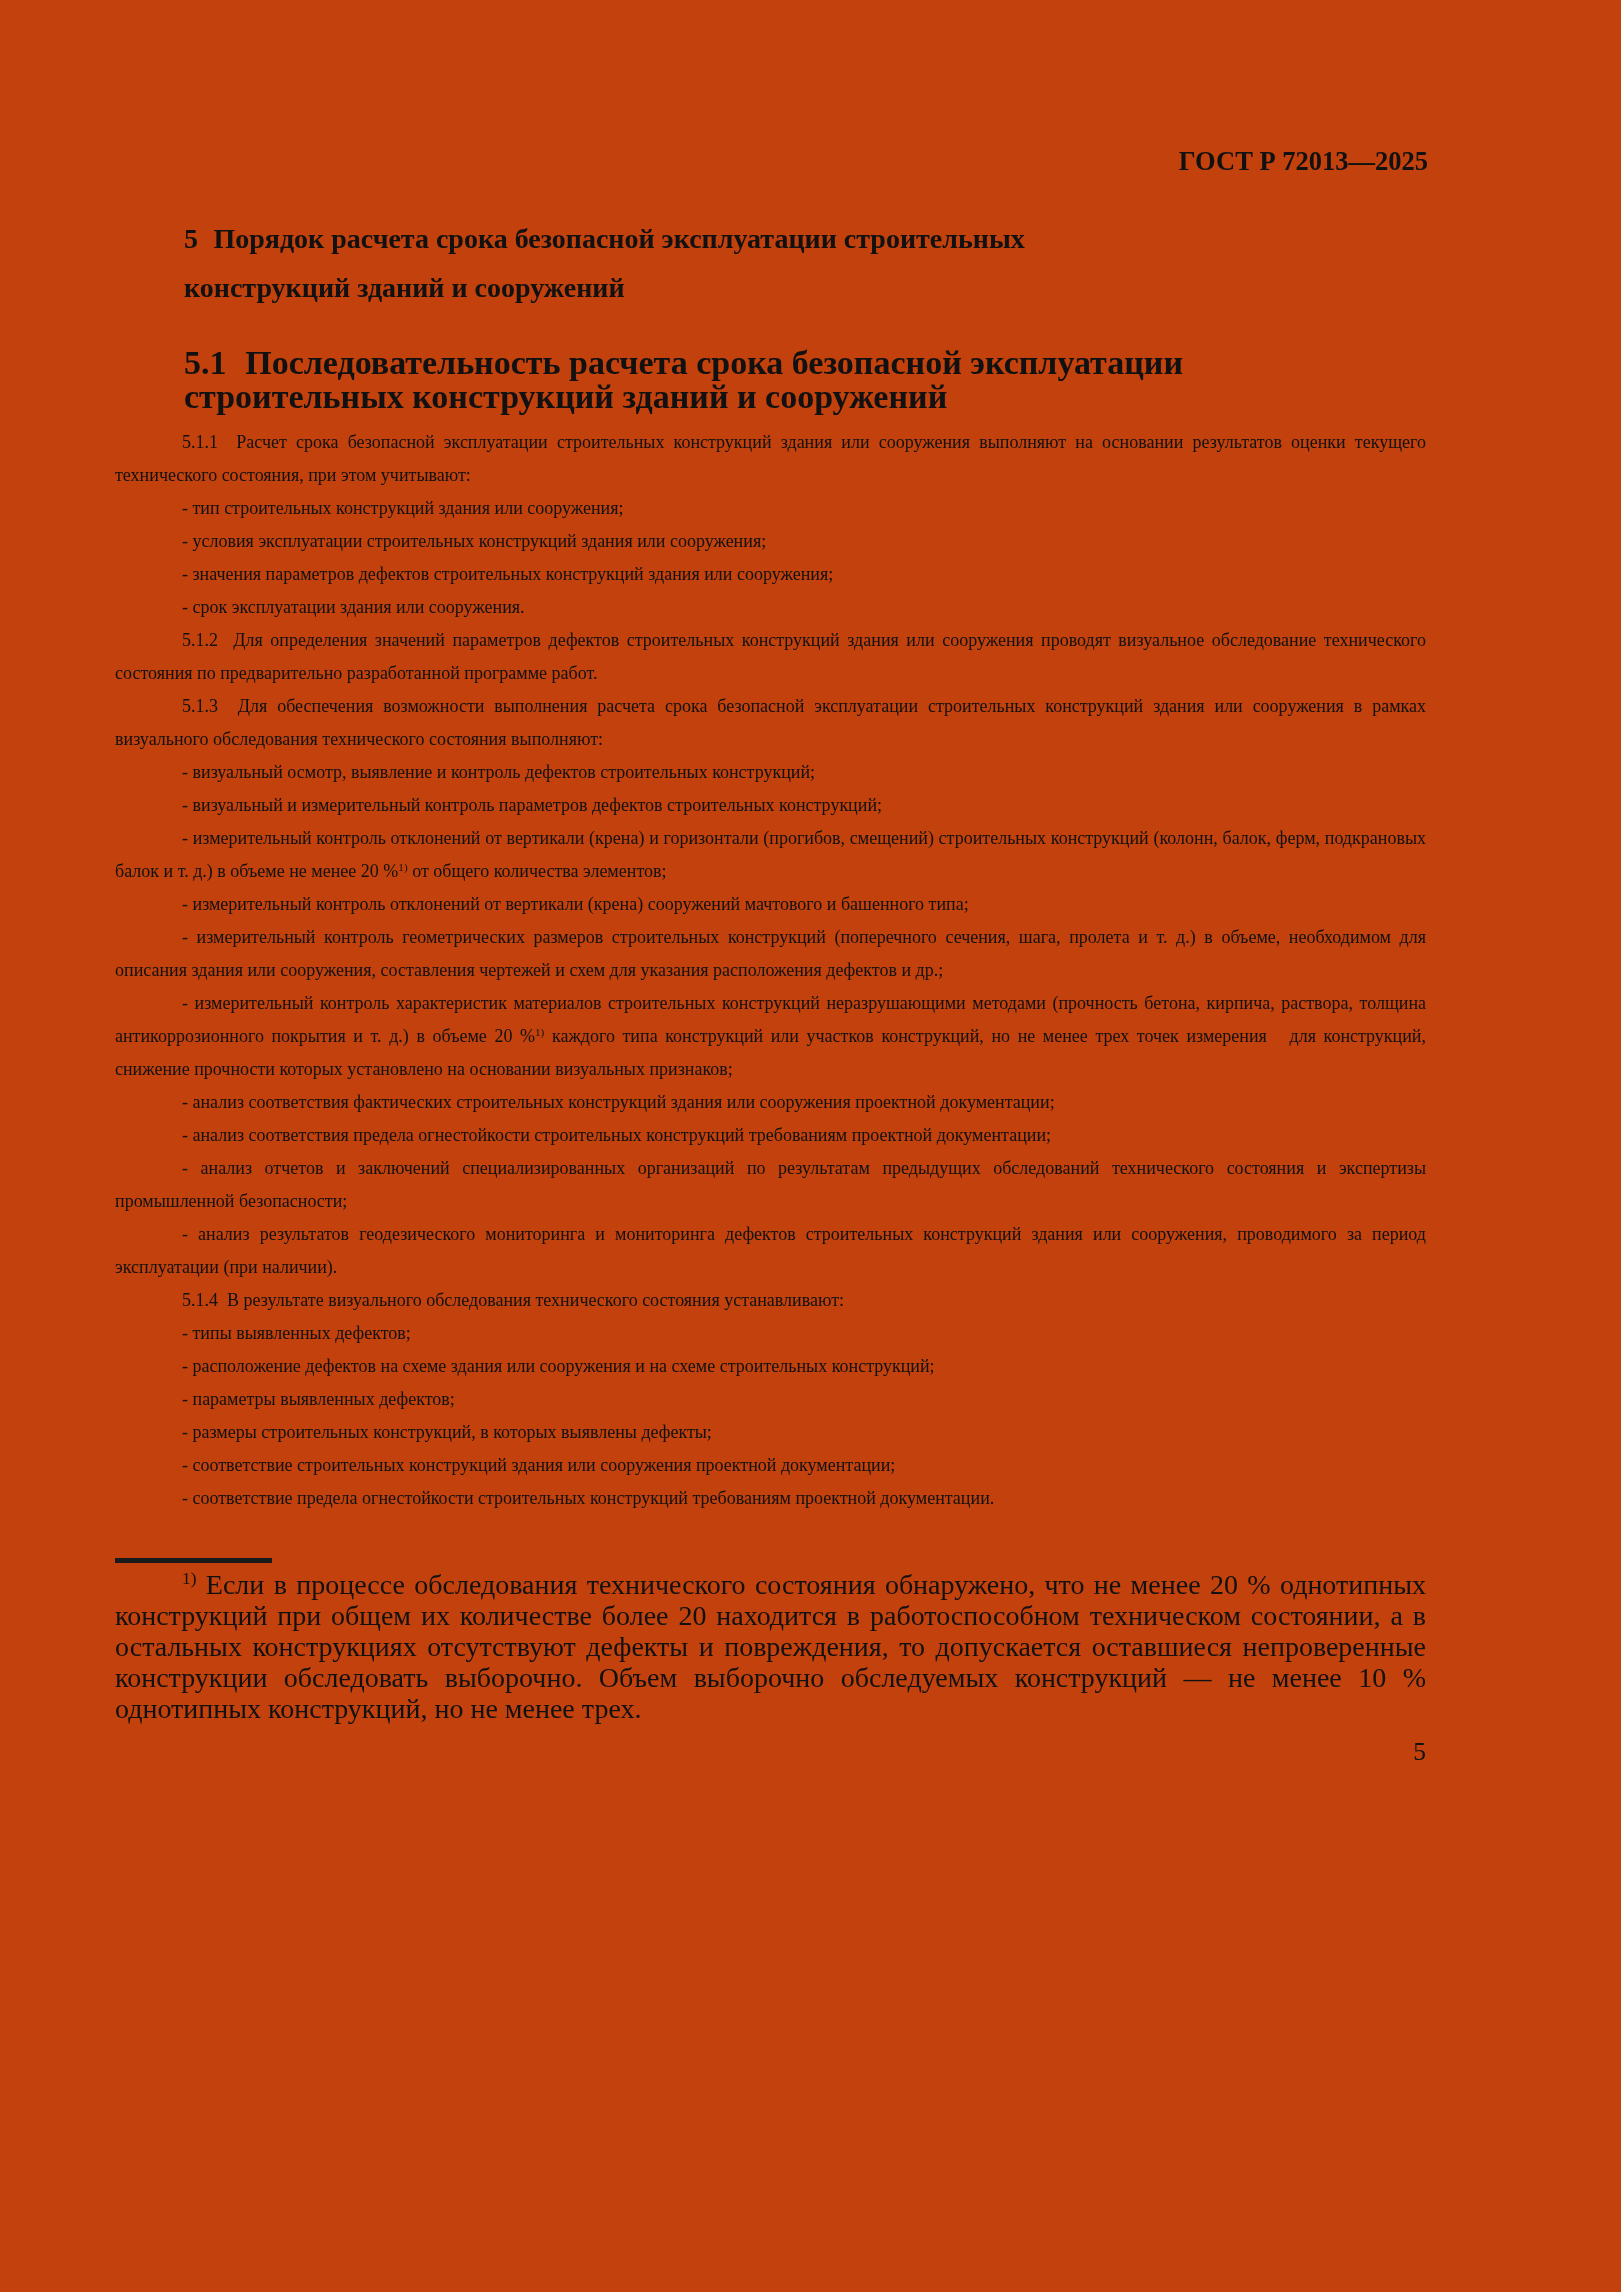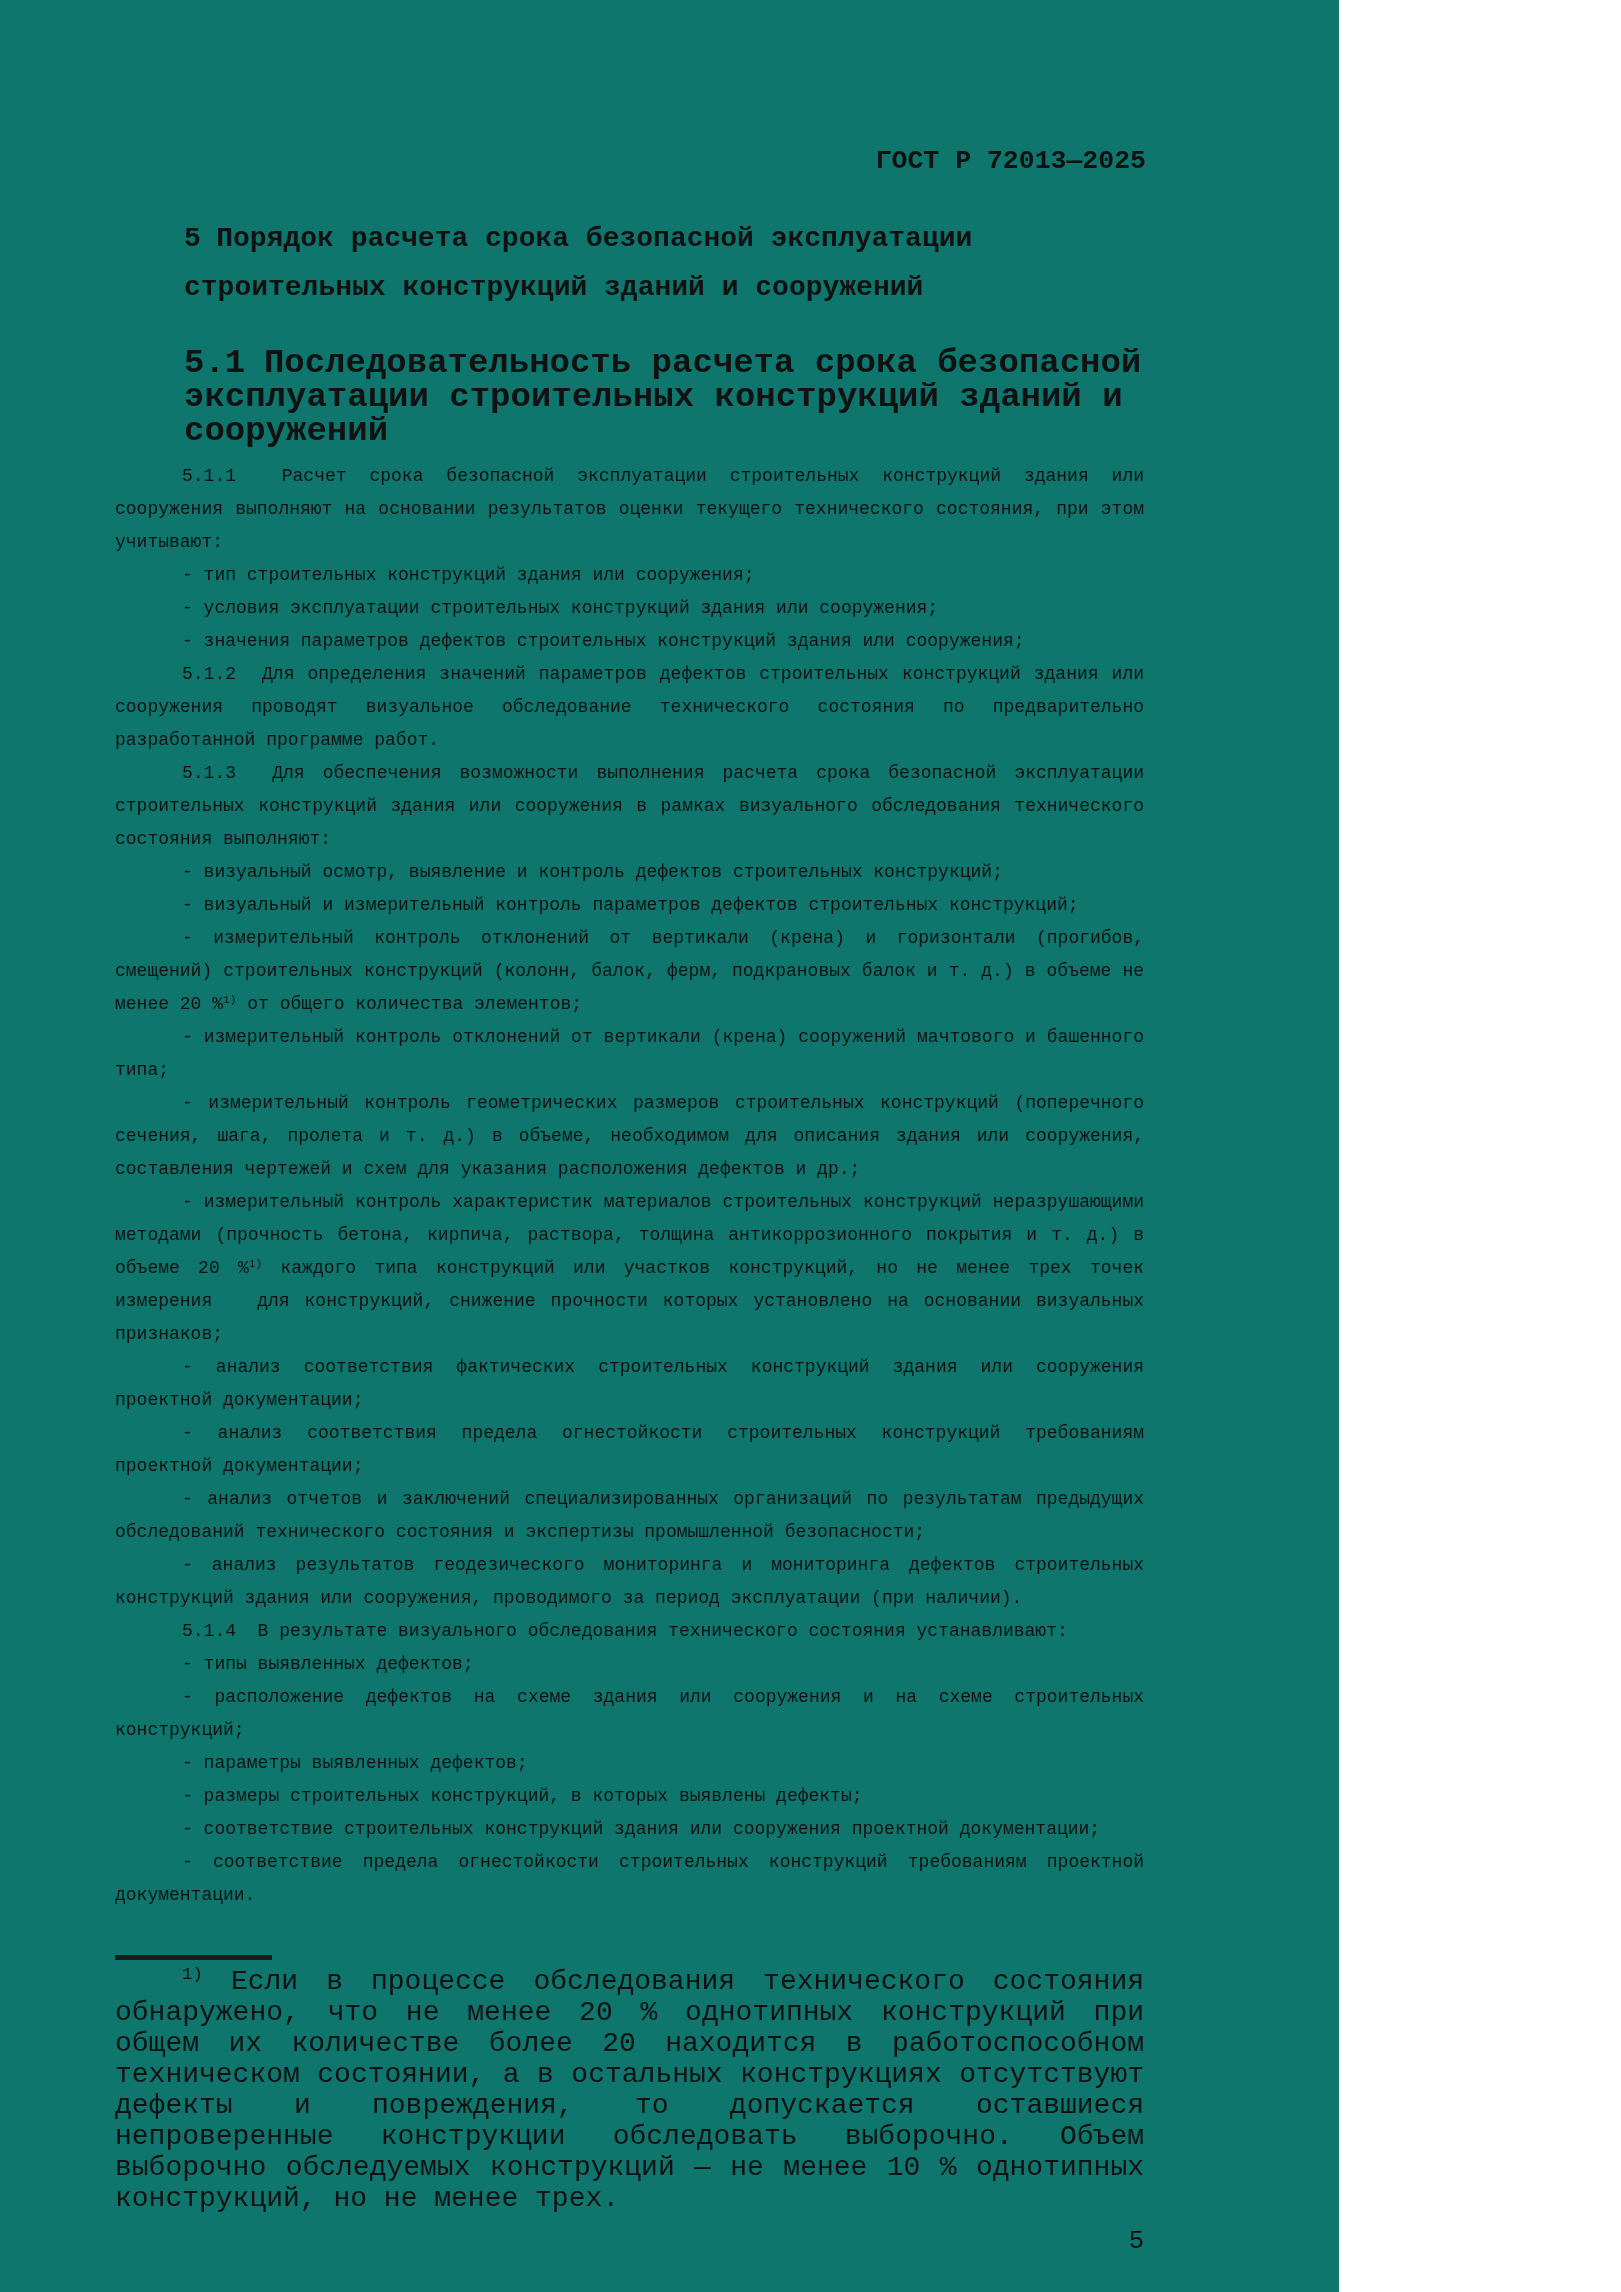--- a/index.html
+++ b/index.html
@@ -1,22 +1,22 @@
 <!DOCTYPE html>
 <html lang="ru"><head>
 <meta charset="utf-8">
 <style>
   html, body { margin: 0; padding: 0; background: #ffffff; }
   .page {
     position: relative;
-    width: 1339px;
+    width: 1621px;
     height: 2293px;
-    background: #0f766e;
+    background: #c2410c;
     color: #111111;
-    font-family: Liberation Mono, monospace;
+    font-family: Liberation Serif, serif;
     overflow: hidden;
   }
   .running-header {
     margin: 145px 193px 0 0;
     text-align: right;
     font-weight: bold;
     font-size: 26.5px;
     line-height: 33px;
     white-space: nowrap;
   }
@@ -86,20 +86,21 @@
 
   <h2 class="subsection-heading">
     <span class="heading-number">5.1</span><span>Последовательность расчета срока безопасной эксплуатации строительных конструкций зданий и сооружений</span>
   </h2>
 
   <div class="body-text">
     <p>5.1.1&nbsp; Расчет срока безопасной эксплуатации строительных конструкций здания или сооружения выполняют на основании результатов оценки текущего технического состояния, при этом учитывают:</p>
     <p>- тип строительных конструкций здания или сооружения;</p>
     <p>- условия эксплуатации строительных конструкций здания или сооружения;</p>
     <p>- значения параметров дефектов строительных конструкций здания или сооружения;</p>
+    <p>- срок эксплуатации здания или сооружения.</p>
     <p>5.1.2&nbsp; Для определения значений параметров дефектов строительных конструкций здания или сооружения проводят визуальное обследование технического состояния по предварительно разработанной программе работ.</p>
     <p>5.1.3&nbsp; Для обеспечения возможности выполнения расчета срока безопасной эксплуатации строительных конструкций здания или сооружения в рамках визуального обследования технического состояния выполняют:</p>
     <p>- визуальный осмотр, выявление и контроль дефектов строительных конструкций;</p>
     <p>- визуальный и измерительный контроль параметров дефектов строительных конструкций;</p>
     <p><span>- измерительный контроль отклонений от вертикали (крена) и горизонтали (прогибов, смещений) строительных конструкций (колонн, балок, ферм, подкрановых балок и т. д.) в объеме не менее 20&nbsp;%</span><span class="sup">1)</span><span> от общего количества элементов;</span></p>
     <p>- измерительный контроль отклонений от вертикали (крена) сооружений мачтового и башенного типа;</p>
     <p>- измерительный контроль геометрических размеров строительных конструкций (поперечного сечения, шага, пролета и т. д.) в объеме, необходимом для описания здания или сооружения, составления чертежей и схем для указания расположения дефектов и др.;</p>
     <p><span>- измерительный контроль характеристик материалов строительных конструкций неразрушающими методами (прочность бетона, кирпича, раствора, толщина антикоррозионного покрытия и т. д.) в объеме 20&nbsp;%</span><span class="sup">1)</span><span> каждого типа конструкций или участков конструкций, но не менее трех точек измерения&nbsp;&nbsp; для конструкций, снижение прочности которых установлено на основании визуальных признаков;</span></p>
     <p>- анализ соответствия фактических строительных конструкций здания или сооружения проектной документации;</p>
     <p>- анализ соответствия предела огнестойкости строительных конструкций требованиям проектной документации;</p>

